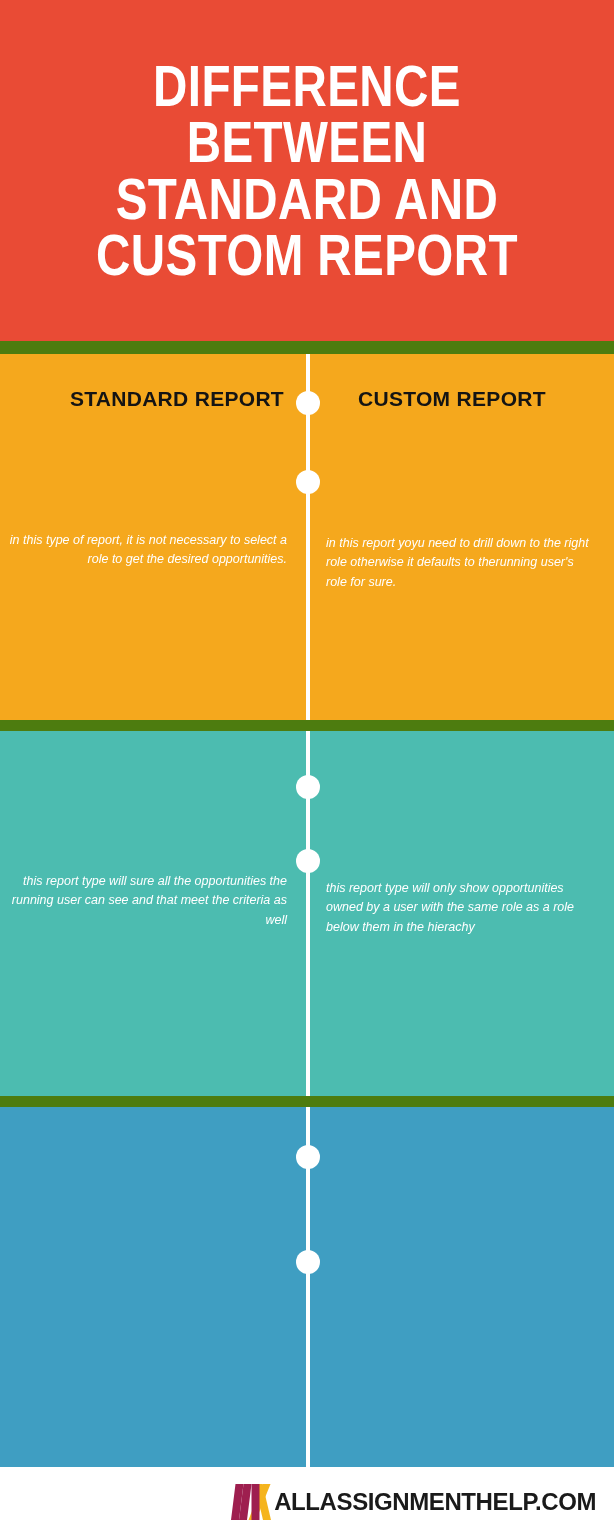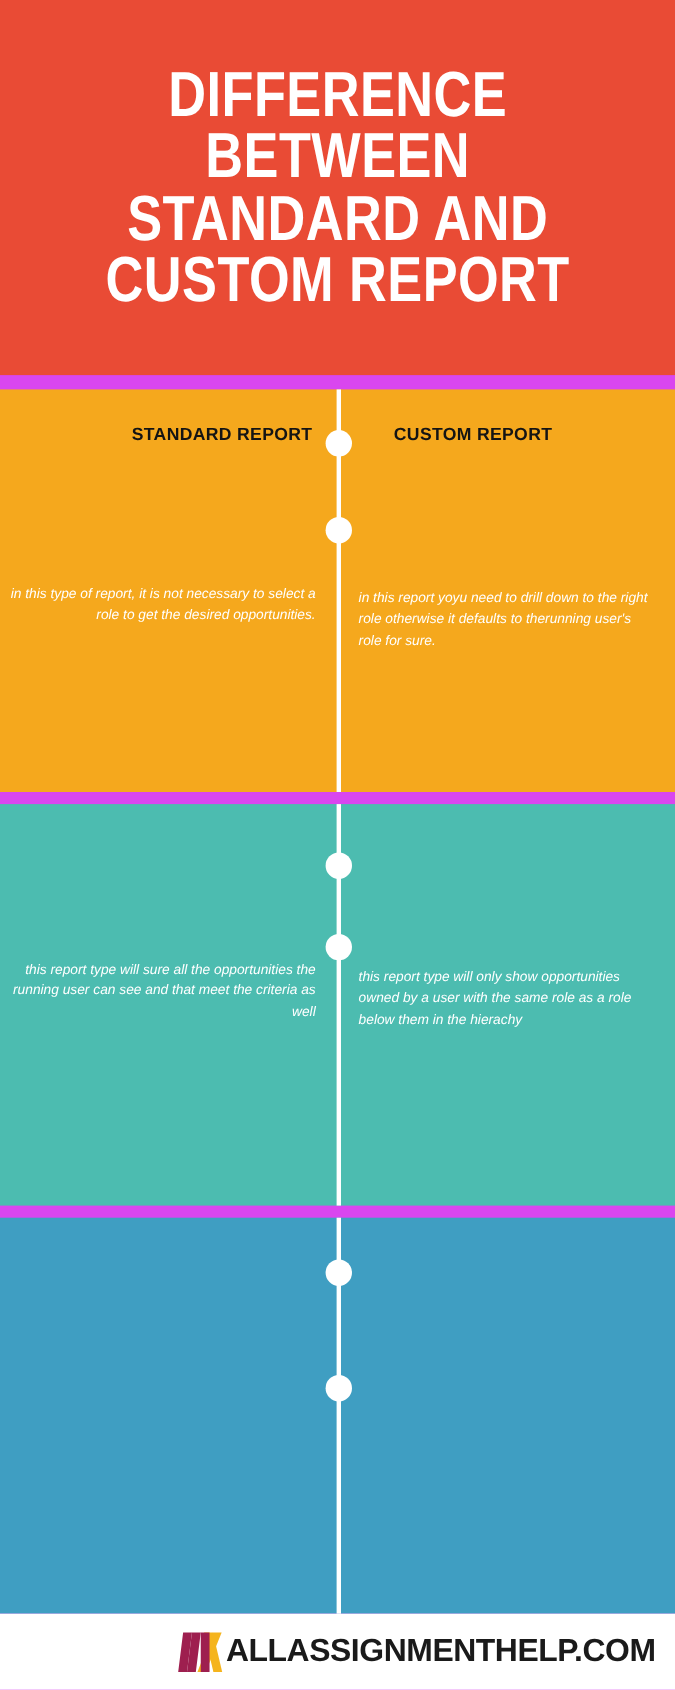--- a/index.html
+++ b/index.html
@@ -9,21 +9,21 @@
     height: 1536px;
     background: #ffffff;
     font-family: "Liberation Sans", "DejaVu Sans", sans-serif;
     overflow: hidden;
   }
 
   .infographic {
     position: relative;
     width: 614px;
     height: 1536px;
-    background: #d946ef;
+    background: #4d7c0f;
   }
 
   
   .header-band {
     position: absolute;
     left: 0;
     top: 0;
     width: 614px;
     height: 341px;
     background: #e94b35;
@@ -79,21 +79,21 @@
     border-radius: 50%;
     background: #ffffff;
     z-index: 4;
   }
 
   
   .col-heading {
     position: absolute;
     top: 387px;
     font-weight: bold;
-    font-size: 16px;
+    font-size: 21px;
     letter-spacing: 0.3px;
     color: #141414;
     text-transform: uppercase;
     z-index: 5;
   }
   .col-heading-left  { left: 0;     width: 290px; text-align: right; padding-right: 6px; }
   .col-heading-right { left: 326px; width: 288px; text-align: left;  padding-left: 32px; }
 
   
   .body-text {
@@ -135,21 +135,21 @@
     display: flex;
     align-items: center;
     gap: 2px;
   }
 
   .logo-mark { display: block; }
 
   .logo-text {
     font-family: "Liberation Sans", "DejaVu Sans", sans-serif;
     font-weight: bold;
-    font-size: 29px;
+    font-size: 24px;
     letter-spacing: -0.4px;
     color: #1a1a1a;
     line-height: 1;
   }
 </style>
 </head>
 <body>
 
 <div class="infographic">
 

